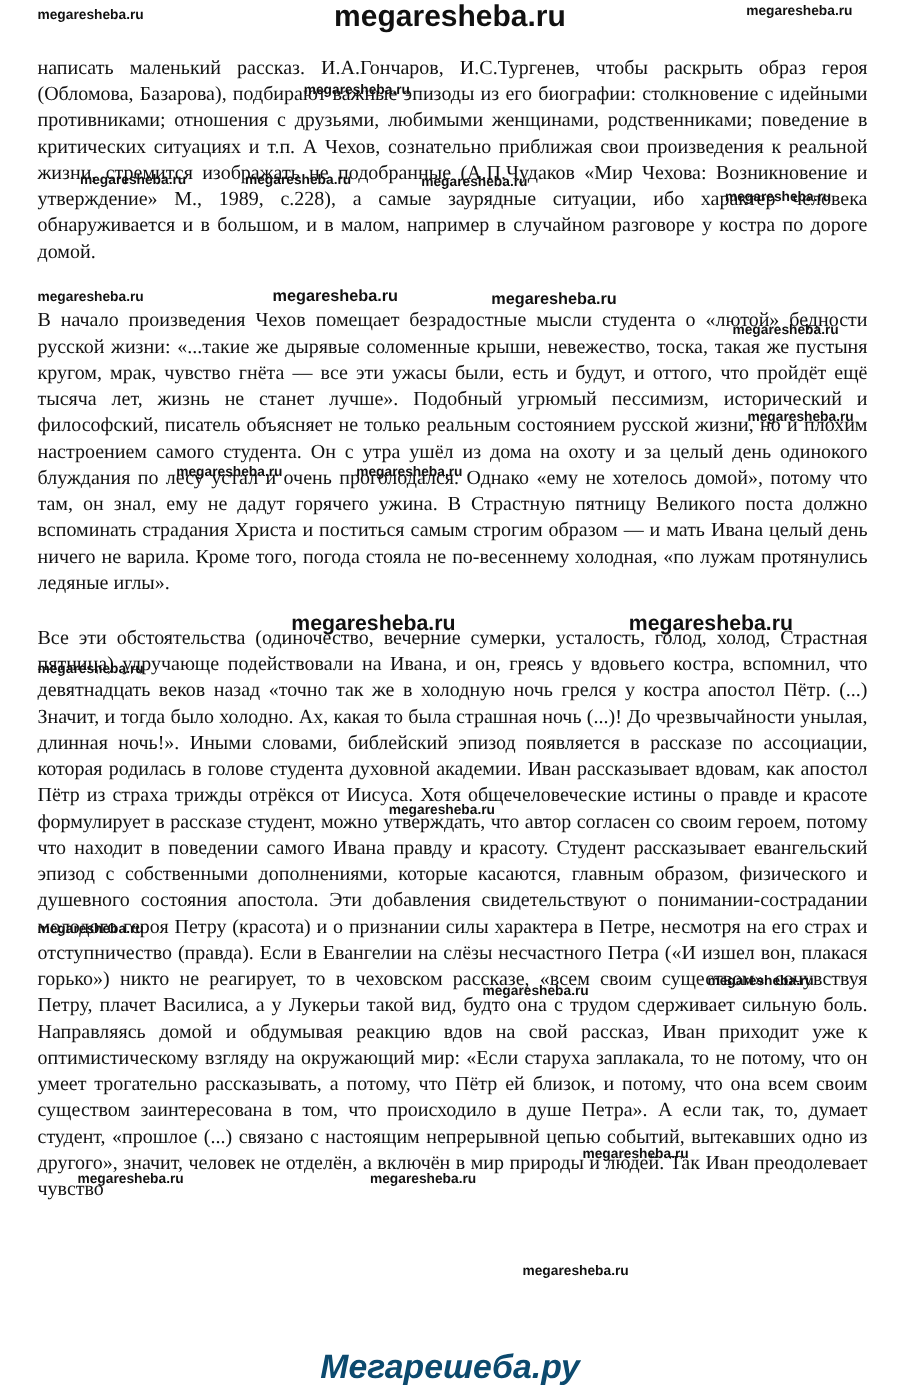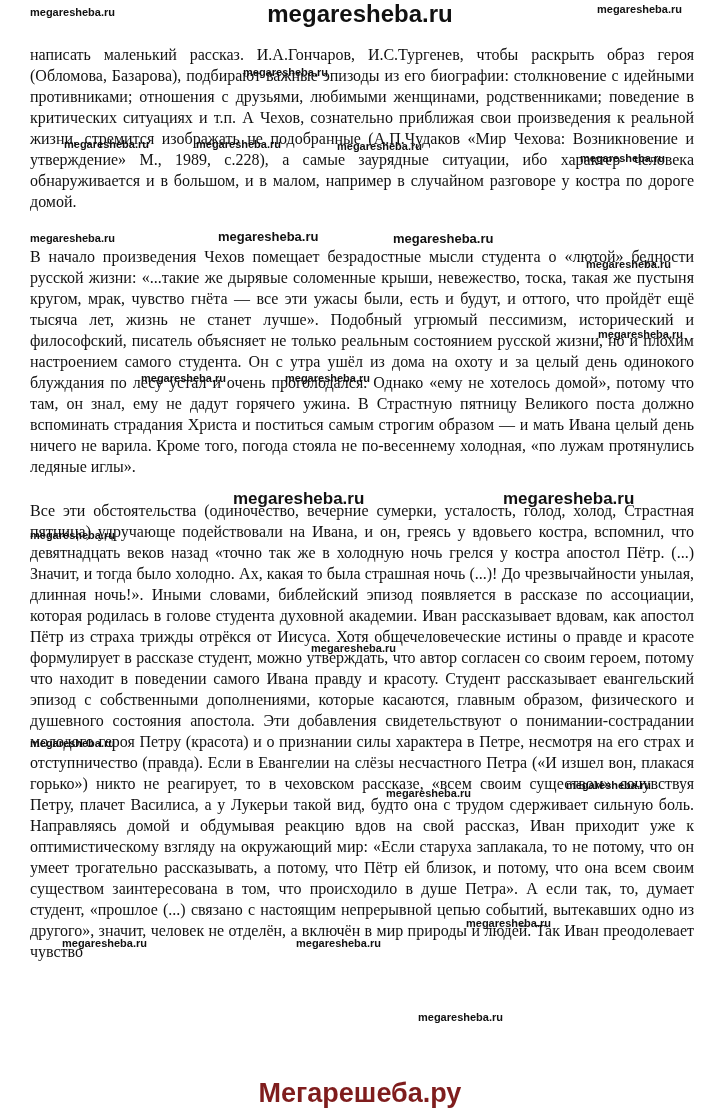--- a/index.html
+++ b/index.html
@@ -28,21 +28,22 @@
   }
   .page-footer {
     position: absolute;
     top: 1078px;
     left: 0;
     width: 720px;
     text-align: center;
     font-family: "Liberation Sans", sans-serif;
     font-weight: bold;
     font-size: 27px;
-    color: #7f1d1d;
+    color: #0c4a6e;
+    font-style: italic;
   }
   .content {
     position: absolute;
     top: 44px;
     left: 30px;
     width: 664px;
     font-size: 16px;
     line-height: 21px;
     text-align: justify;
   }

